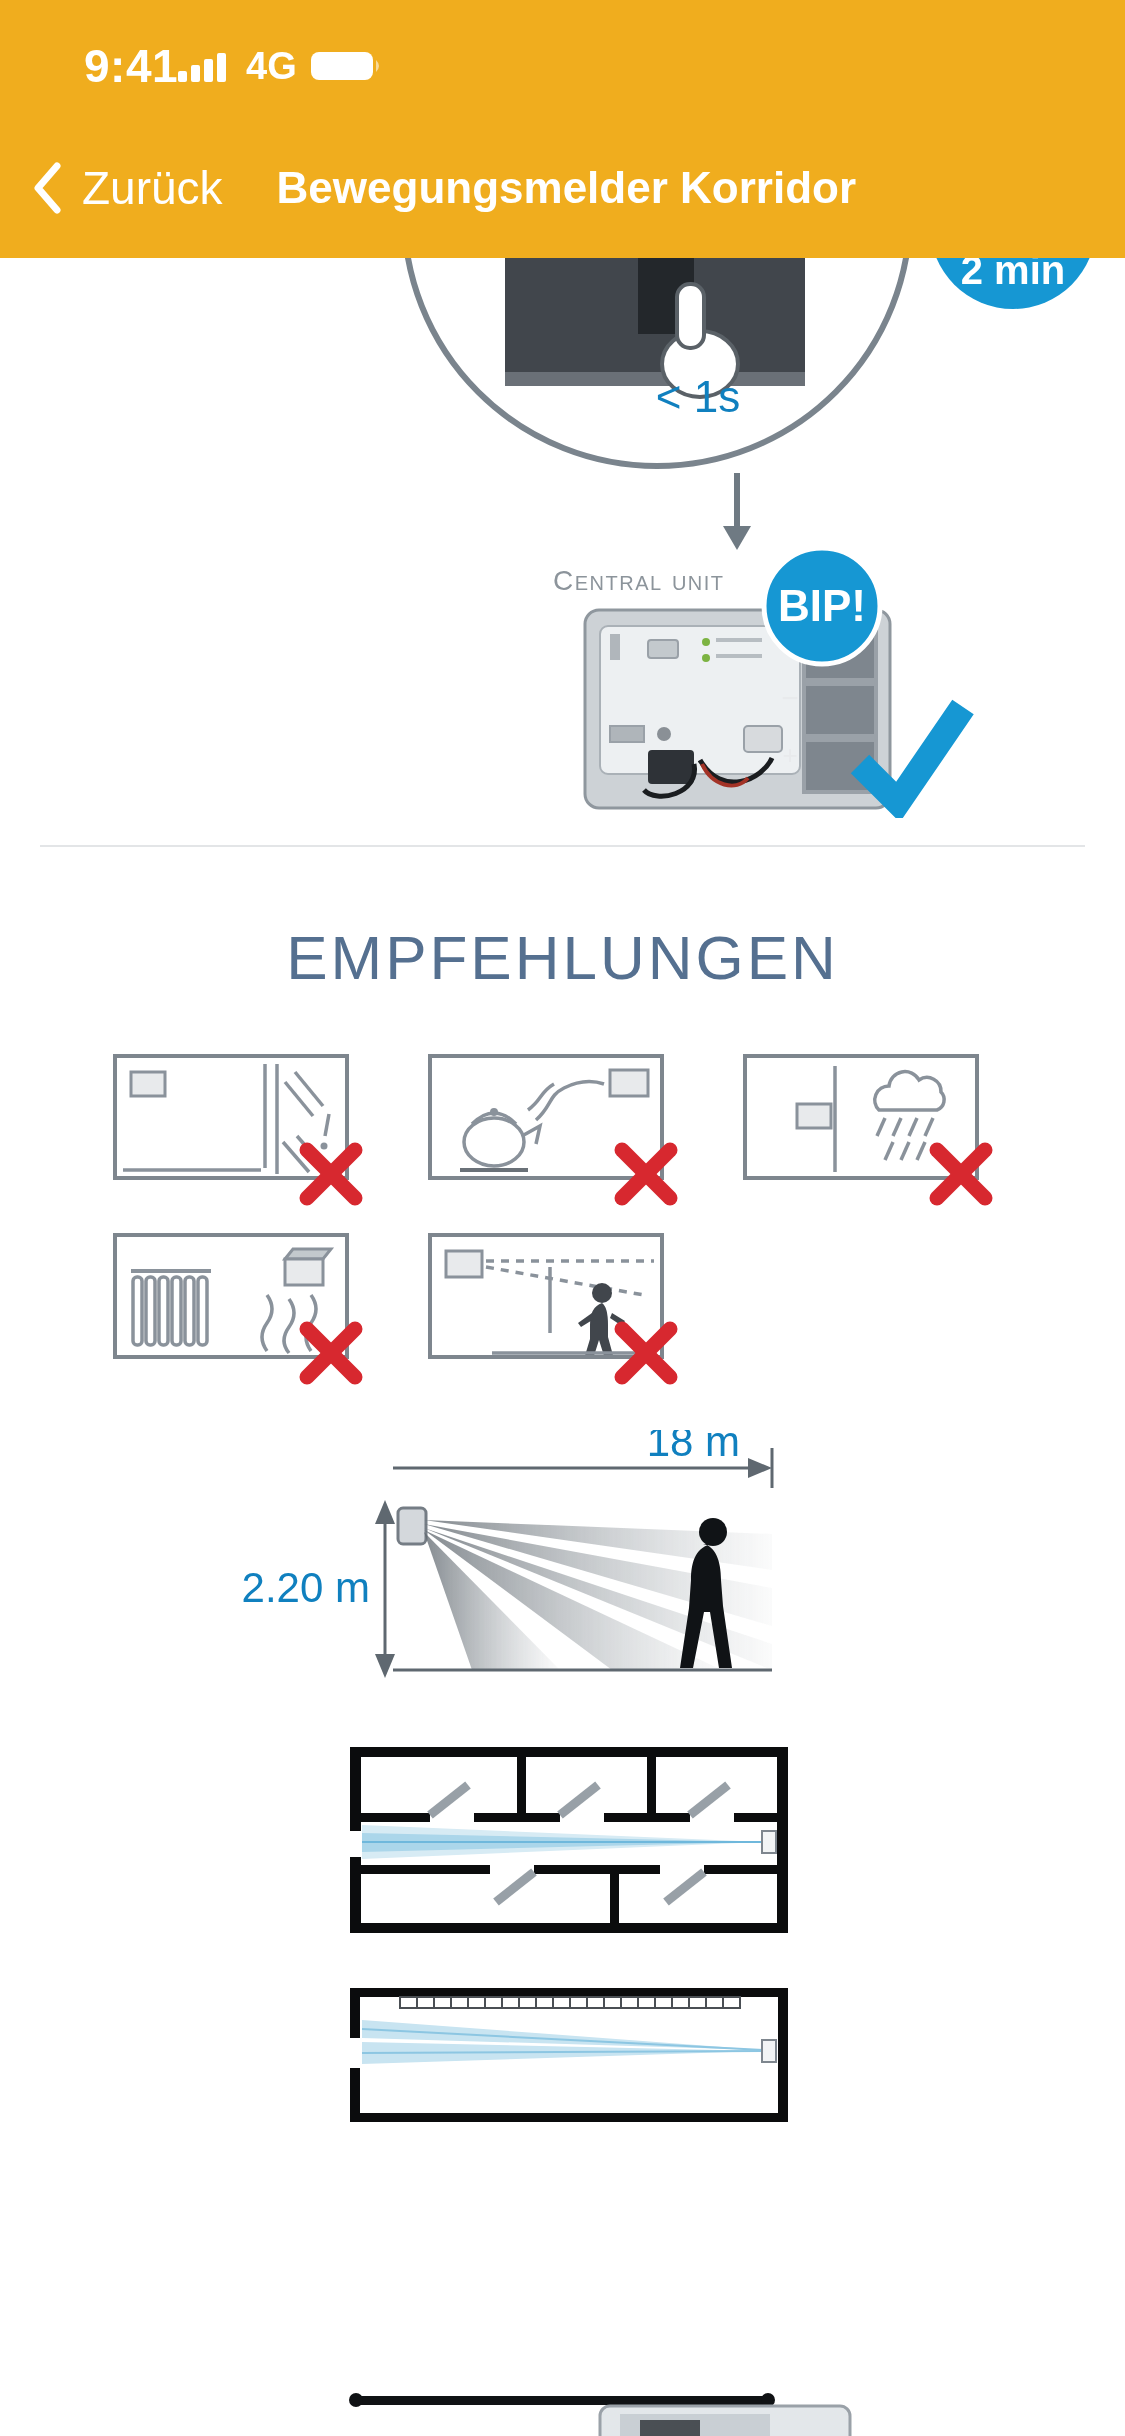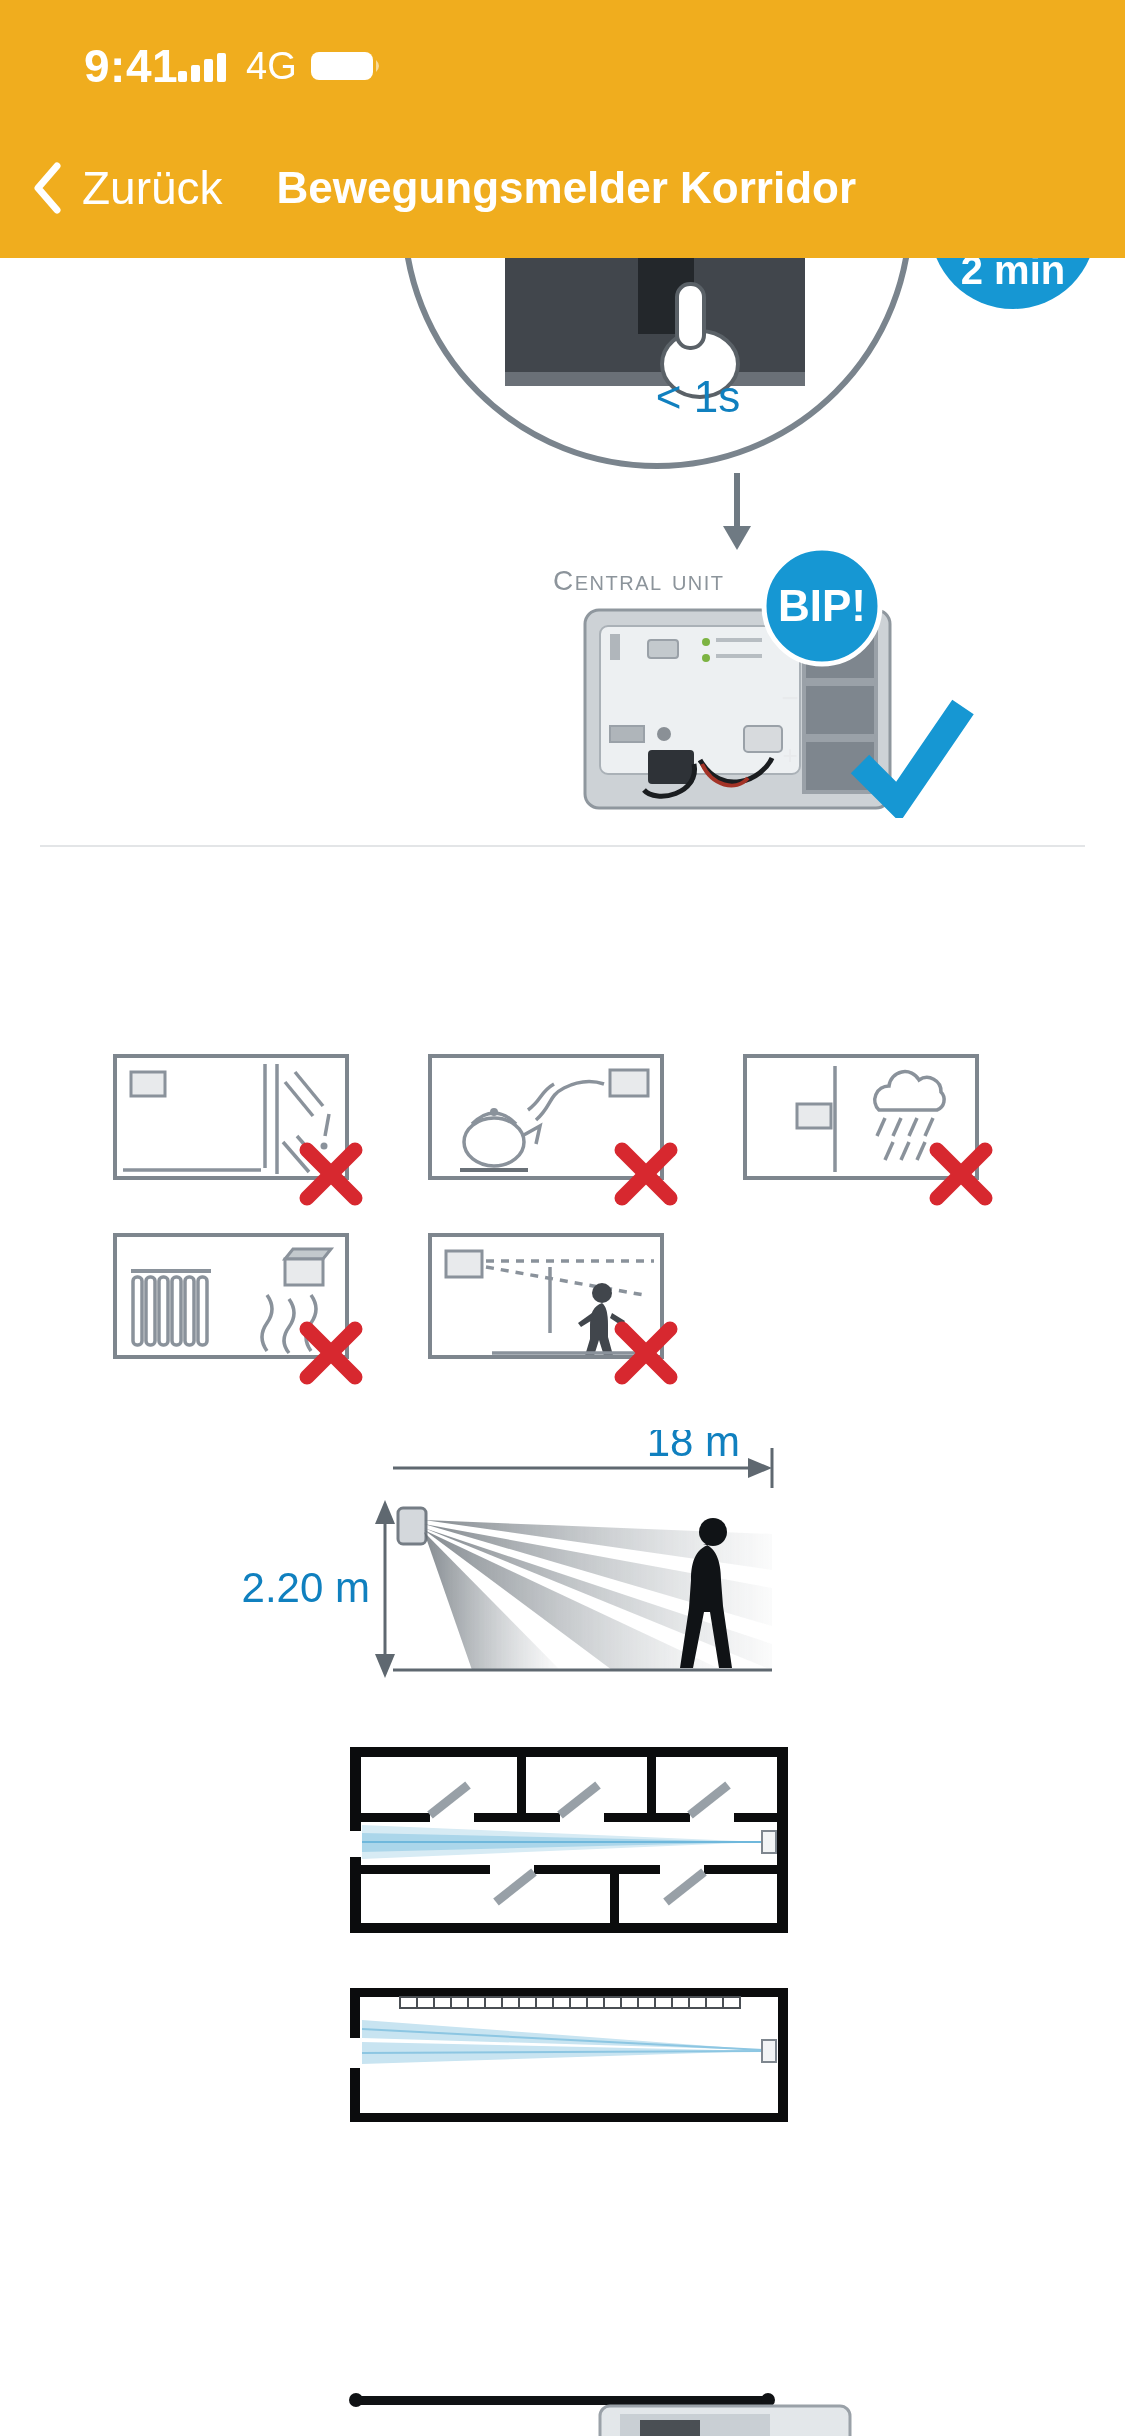--- a/index.html
+++ b/index.html
@@ -5,21 +5,21 @@
   html,body{margin:0;padding:0;background:#888;}
   .screen{
     position:relative;width:1125px;height:2436px;overflow:hidden;background:#ffffff;
     font-family:"Liberation Sans",sans-serif;margin:0 auto;
   }
   
   .topbar{position:absolute;top:0;left:0;width:1125px;height:258px;background:#F0AD1E;z-index:20;}
   .statusbar{position:absolute;top:34px;left:0;width:1125px;height:64px;display:flex;align-items:center;justify-content:flex-start;padding:0 42px 0 84px;box-sizing:border-box;}
   .time{color:#fff;font-size:46px;font-weight:700;letter-spacing:.5px;}
   .status-right{display:flex;align-items:center;gap:14px;}
-  .network{color:#fff;font-size:38px;font-weight:400;}
+  .network{color:#fff;font-size:38px;font-weight:700;}
   .navbar{position:absolute;top:128px;left:0;width:1125px;height:120px;display:flex;align-items:center;padding:0 30px;box-sizing:border-box;}
   .back-btn{display:flex;align-items:center;gap:20px;cursor:pointer;}
   .back-label{color:#fff;font-size:46px;font-weight:400;}
   .nav-title{color:#fff;font-size:44px;font-weight:700;margin-left:54px;white-space:nowrap;}
   
   .content{position:absolute;top:0;left:0;width:1125px;height:2436px;}
   .divider{position:absolute;top:845px;left:40px;width:1045px;height:2px;background:#E3E5E7;}
   .h2{position:absolute;left:0;width:1125px;text-align:center;font-size:62px;font-weight:400;color:#557090;letter-spacing:3px;margin:0;}
   .h2.recommendations{top:922px;}
   .h2.installation{top:2248px;}
@@ -126,20 +126,21 @@
       <g>
         <circle cx="822" cy="348" r="58" fill="#1697D3" stroke="#fff" stroke-width="5"></circle>
         <text x="822" y="363" font-size="44" font-weight="600" fill="#fff" text-anchor="middle">BIP!</text>
       </g>
 
       <path d="M860,506 L898,544 L963,449" stroke="#1697D3" stroke-width="26" fill="none"></path>
     </svg>
 
     <div class="divider"></div>
 
+    <h2 class="h2 recommendations">EMPFEHLUNGEN</h2>
 
     <div class="thumb-row r1">
 
       <div class="thumb">
         <svg class="art" viewBox="0 0 228 118">
           <rect x="14" y="14" width="34" height="24" fill="#E8EAEC" stroke="#8A929B" stroke-width="3"></rect>
           <line x1="148" y1="6" x2="148" y2="110" class="sk"></line>
           <line x1="160" y1="6" x2="160" y2="116" class="sk"></line>
           <line x1="6" y1="112" x2="144" y2="112" class="sk"></line>
           <line x1="168" y1="24" x2="196" y2="58" class="sk"></line>

